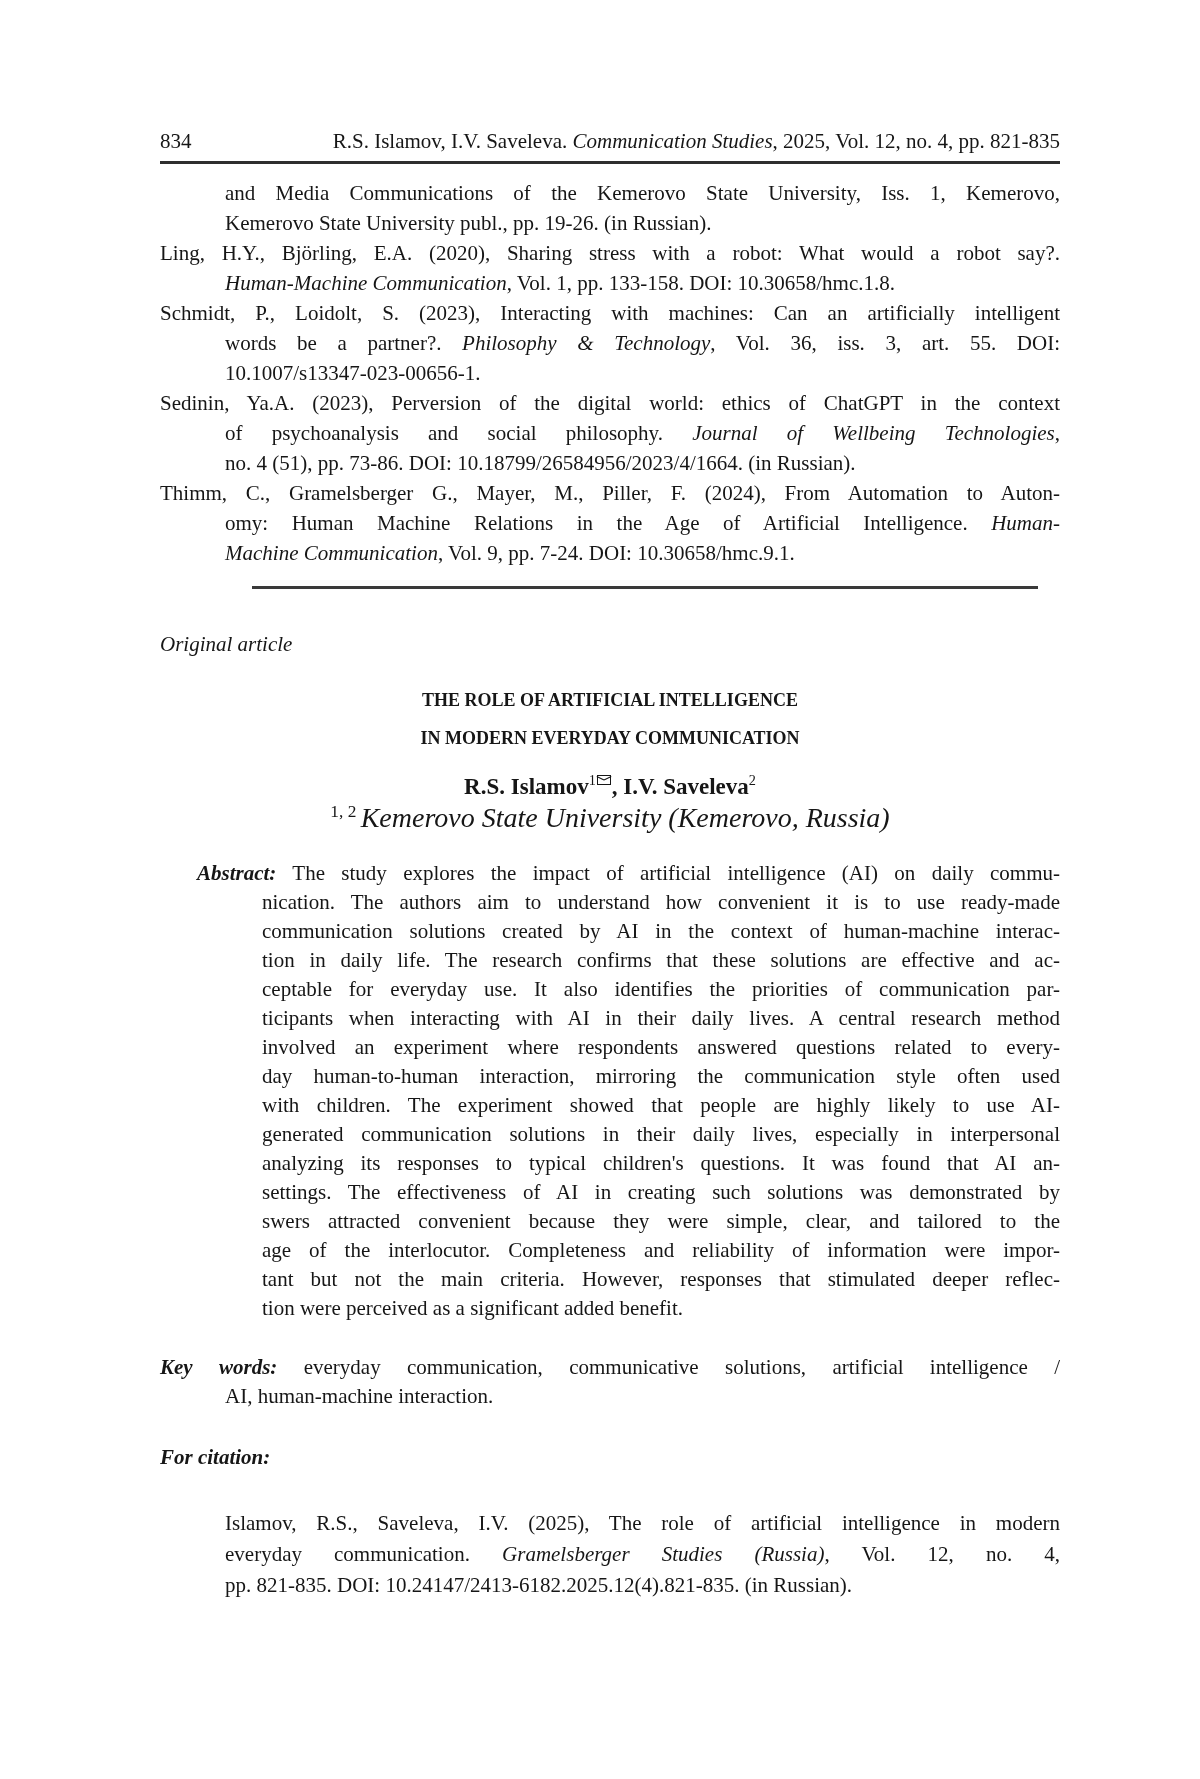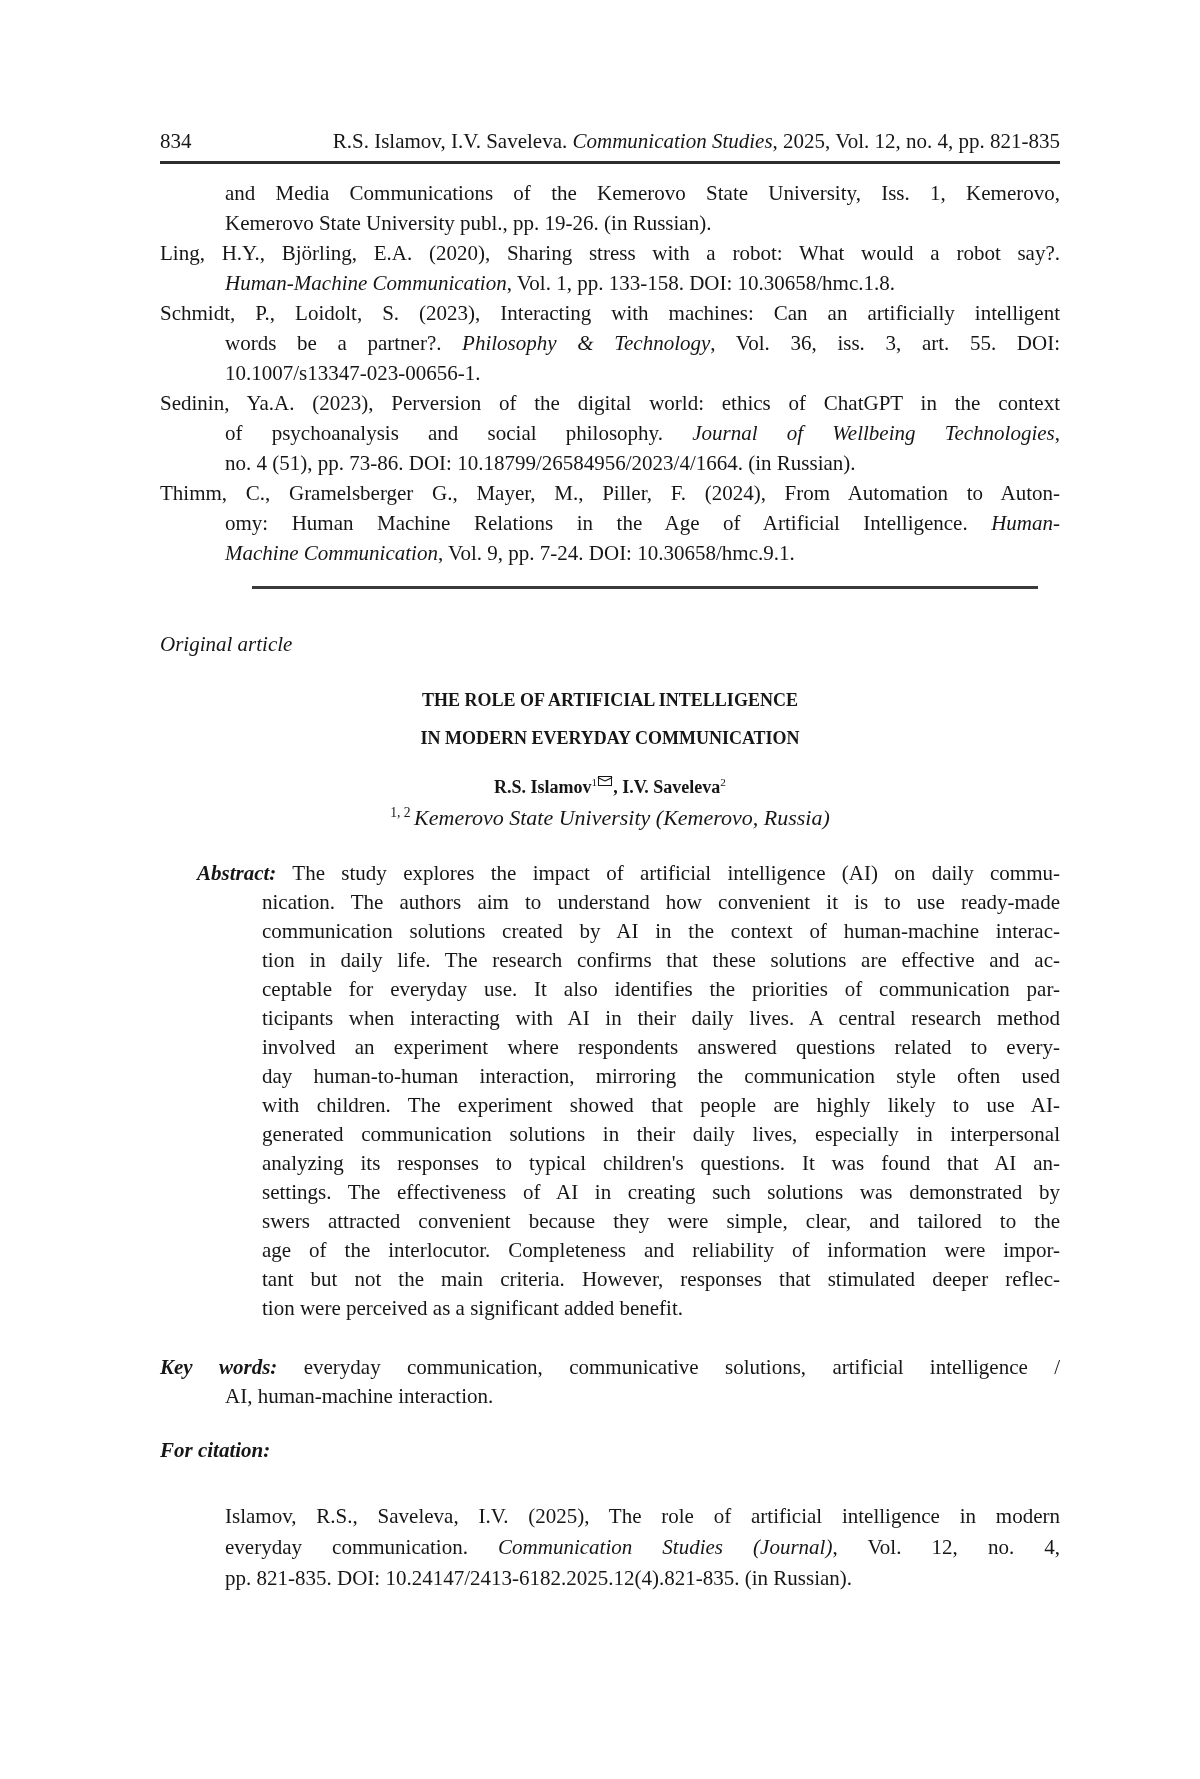--- a/index.html
+++ b/index.html
@@ -48,28 +48,28 @@
     height: 3px; background: #3a3a3a;
     width: 786px; margin: 18px 0 0 92px;
   }
 
   .type-label { margin-top: 40px; }
   .type-label .line { font-style: italic; }
 
   .title { margin-top: 22px; text-align: center; }
   .title-line { font-weight: bold; font-size: 18px; line-height: 38px; }
 
-  .authors { margin-top: 14px; text-align: center; font-size: 18px; }
+  .authors { margin-top: 14px; text-align: center; font-size: 23px; }
   .authors .line { text-align: center; line-height: 32px; }
-  .affiliation .line { text-align: center; line-height: 30px; font-size: 22px; }
+  .affiliation .line { text-align: center; line-height: 30px; font-size: 28px; }
 
   .abstract { margin-top: 26px; margin-left: 37px; }
   .abstract .line, .keywords .line { line-height: 29px; }
   .keywords { margin-top: 30px; }
-  .citation-heading { margin-top: 24px; }
+  .citation-heading { margin-top: 31px; }
   .citation { margin-top: 36px; }
   .citation .line { line-height: 31px; }
 </style>
 </head>
 <body>
 
 <div class="page">
   <div class="content">
 
     <div class="header">
@@ -147,18 +147,18 @@
         <div class="line j"><span class="it bd">Key words:</span><span> everyday communication, communicative solutions, artificial intelligence /</span></div>
         <div class="line ind"><span>AI, human-machine interaction.</span></div>
       </div>
 
     <div class="citation-heading">
         <div class="line"><span class="it bd">For citation:</span></div>
       </div>
 
     <div class="citation">
         <div class="line ind j"><span>Islamov, R.S., Saveleva, I.V. (2025), The role of artificial intelligence in modern</span></div>
-        <div class="line ind j"><span>everyday communication. </span><span class="it">Communication Studies (Journal)</span><span>, Vol. 12, no. 4,</span></div>
+        <div class="line ind j"><span>everyday communication. </span><span class="it">Gramelsberger Studies (Russia)</span><span>, Vol. 12, no. 4,</span></div>
         <div class="line ind"><span>pp. 821-835. DOI: 10.24147/2413-6182.2025.12(4).821-835. (in Russian).</span></div>
       </div>
 
   </div>
 </div>
 
 </body></html>

